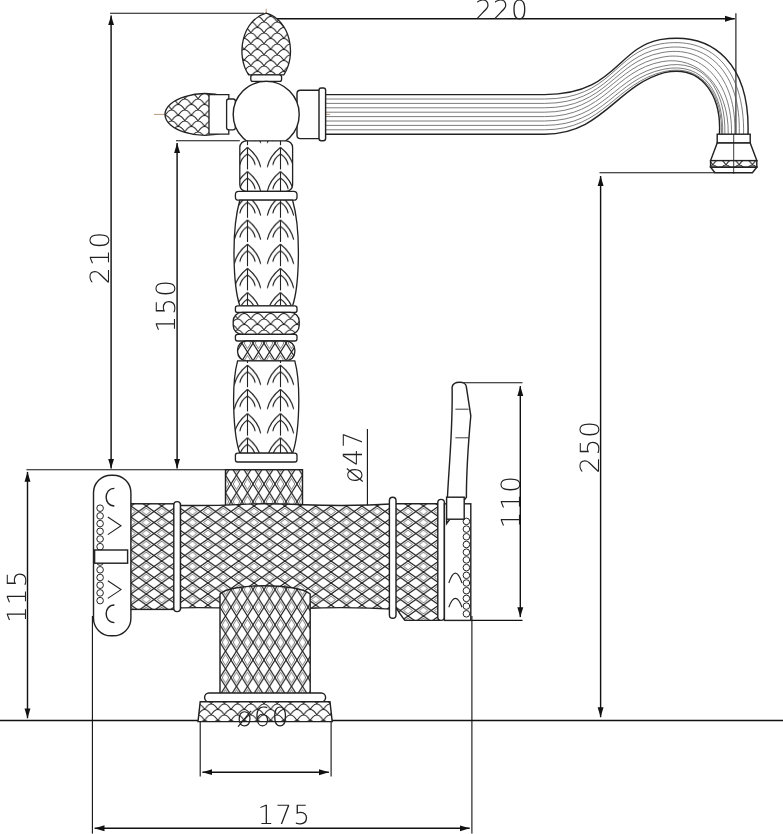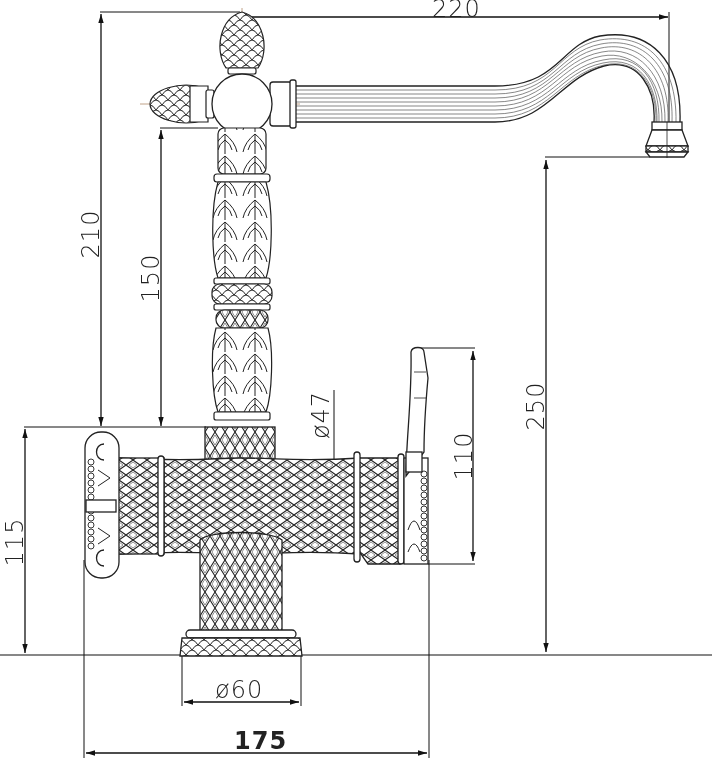--- a/index.html
+++ b/index.html
@@ -198,14 +198,14 @@
   </g>
 </svg>
 
 <div class="dim-label" style="left:432px; top:-3px;">220</div>
 <div class="dim-label rot" style="left:67px; top:222px;">210</div>
 <div class="dim-label rot" style="left:127px; top:266px;">150</div>
 <div class="dim-label rot" style="left:297px; top:403px;">ø47</div>
 <div class="dim-label rot" style="left:512px; top:394px;">250</div>
 <div class="dim-label rot" style="left:440px; top:444px;">110</div>
 <div class="dim-label rot" style="left:-9px; top:530px;">115</div>
-<div class="dim-label" style="left:215px; top:678px;">ø60</div>
-<div class="dim-label" style="left:234px; top:729px;font-weight:bold;">175</div>
+<div class="dim-label" style="left:215px; top:640px;">ø60</div>
+<div class="dim-label" style="left:234px; top:729px;">175</div>
 
 </body></html>

